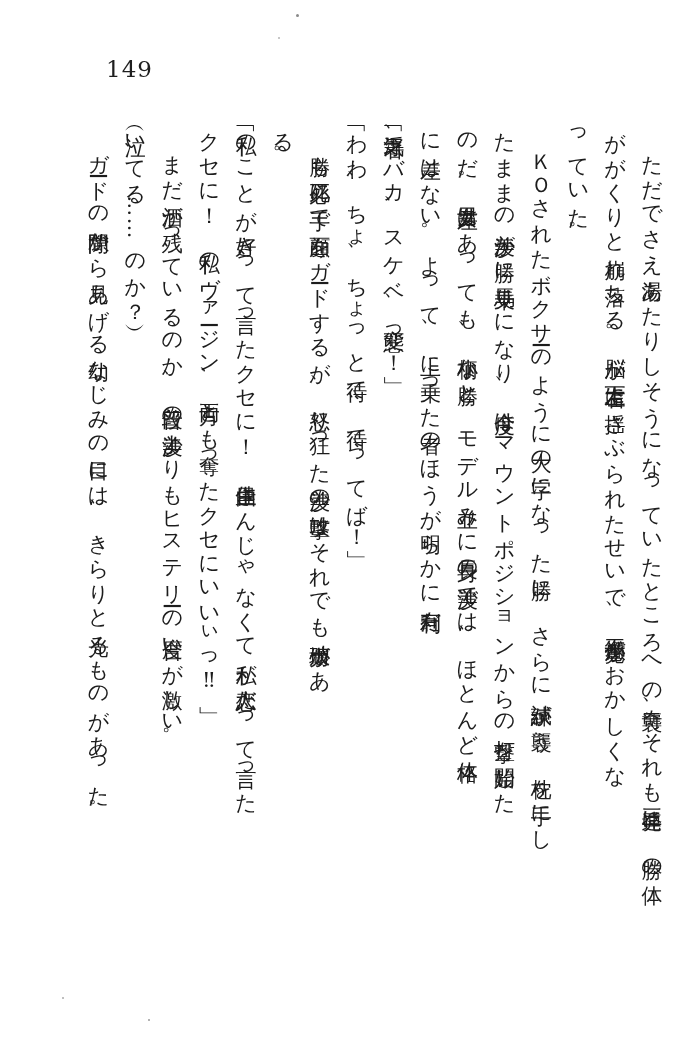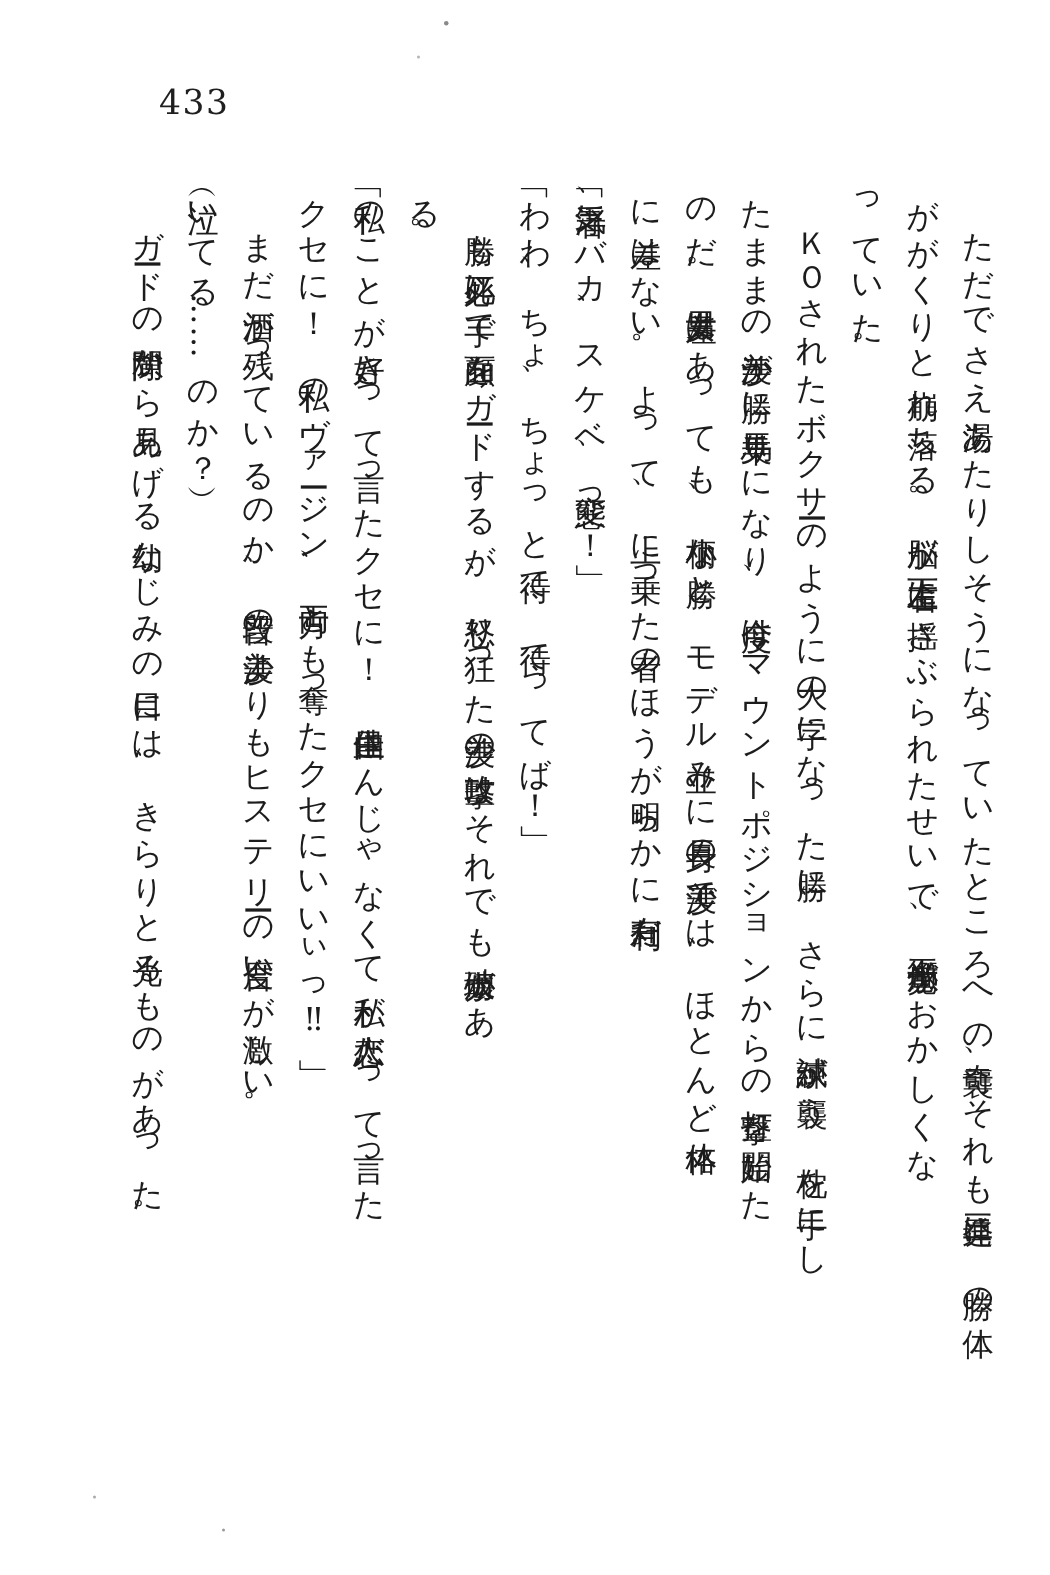--- a/index.html
+++ b/index.html
@@ -48,21 +48,21 @@
   .speck-1 { left: 296px; top: 14px;  width: 3px; height: 3px; background: #8a8a8a; }
   .speck-2 { left: 278px; top: 37px;  width: 2px; height: 2px; background: #b5b5b5; }
   .speck-3 { left: 62px;  top: 997px; width: 2px; height: 2px; background: #aaaaaa; }
   .speck-4 { left: 148px; top: 1019px; width: 2px; height: 2px; background: #9a9a9a; }
 </style>
 </head>
 <body>
 
 <div class="page">
 
-  <div class="folio">433</div>
+  <div class="folio">149</div>
 
   <div class="text-block">
     <p>　ただでさえ湯あたりしそうになっていたところへの奇襲、それも三連発に、勝の体</p>
     <p>ががくりと崩れ落ちる。脳が上下左右に揺さぶられたせいで、平衡感覚がおかしくな</p>
     <p>っていた。</p>
     <p>　ＫＯされたボクサーのように大の字になった勝に、さらに試練が襲う。枕を手にし</p>
     <p>たままの美沙が勝に馬乗りになり、今度はマウントポジションからの打撃を開始した</p>
     <p>のだ。男女差はあっても、小柄な勝と、モデル並みに長身の美沙では、ほとんど体格</p>
     <p>に差はない。よって、上に乗った者のほうが明らかに有利だ。</p>
     <p>「浮気者、バカ、スケベ、変態っ！」</p>

